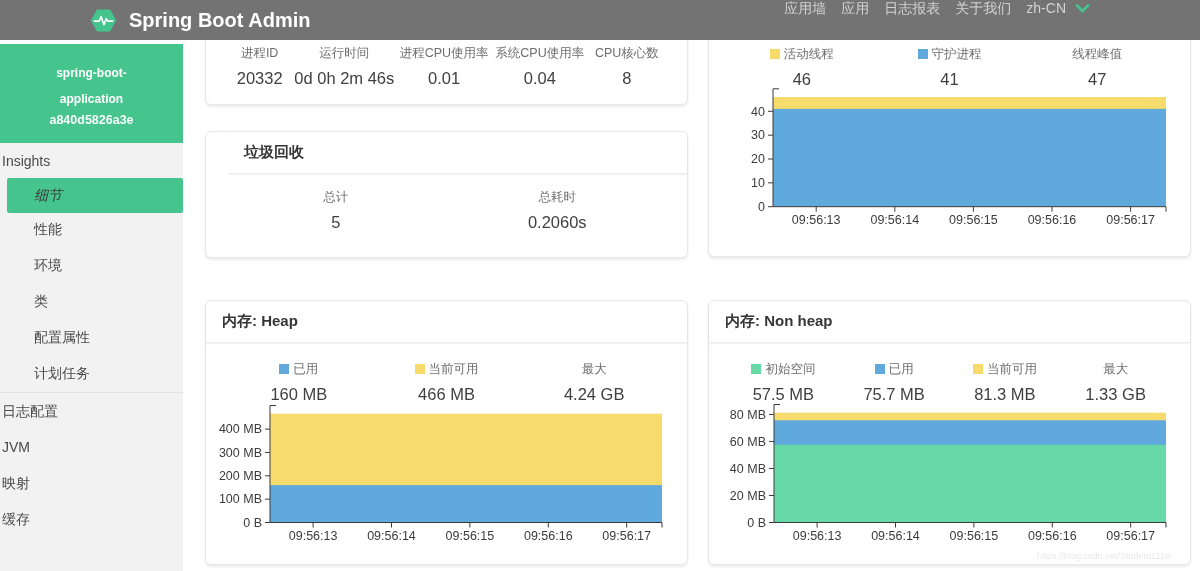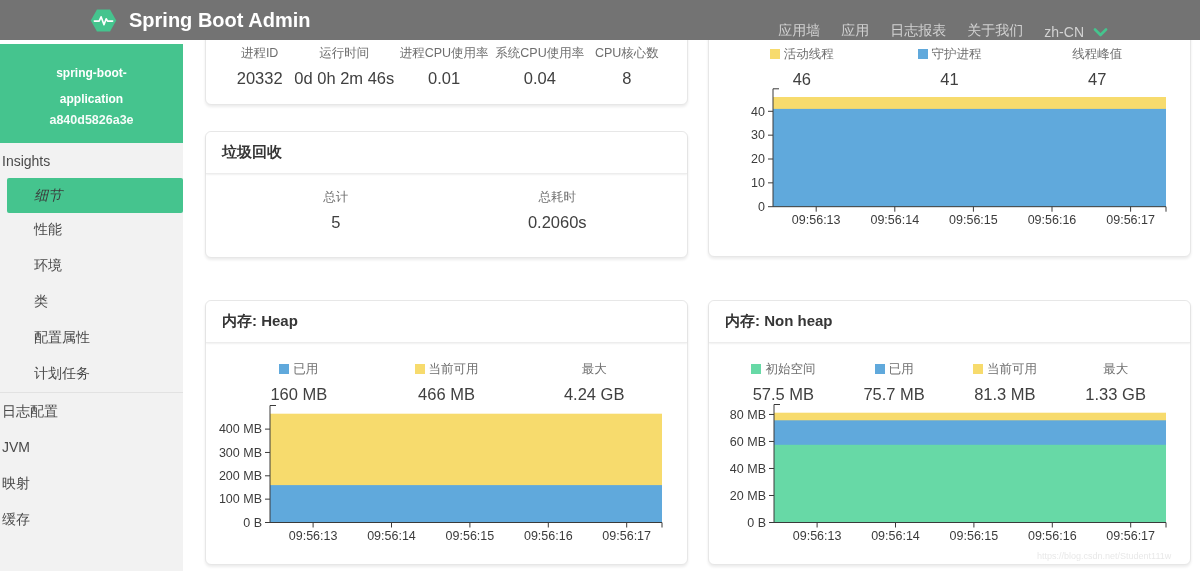--- a/index.html
+++ b/index.html
@@ -5,40 +5,40 @@
 * { margin:0; padding:0; box-sizing:border-box; }
 html,body { width:1200px; height:571px; }
 body { font-family:"Liberation Sans", sans-serif; background:#ffffff; overflow:hidden; }
 #stage { position:relative; width:1200px; height:571px; overflow:hidden; background:#fff; }
 
 
 .navbar { position:absolute; left:0; top:0; width:1200px; height:40px; background:#737373; z-index:30; }
 .brand { position:absolute; left:90px; top:0; height:40px; display:flex; align-items:center; }
 .brand-logo { width:27px; height:27px; display:block; }
 .brand-title { color:#fff; font-size:20px; font-weight:bold; margin-left:12px; white-space:nowrap; }
-.nav-menu { position:absolute; right:92px; top:0; height:40px; display:flex; align-items:flex-end; gap:21px; }
+.nav-menu { position:absolute; right:110px; top:0; height:40px; display:flex; align-items:flex-start; gap:15px; }
 .nav-item { color:#d2d2d2; font-size:14px; white-space:nowrap; cursor:pointer; }
 .nav-locale { display:flex; align-items:center; gap:9px; cursor:pointer; }
 .nav-locale .nav-item { color:#d2d2d2; }
 
 
 .sidebar { position:absolute; left:0; top:40px; width:183px; height:531px; background:#f2f2f2; z-index:20; }
 .sidebar-topgap { position:absolute; left:0; top:0; width:183px; height:4px; background:#fff; }
 .appbox { position:absolute; left:0; top:4px; width:183px; height:99px; background:#45c48e; color:#fff; text-align:center; padding-top:16px; }
 .appbox-line { font-size:12px; font-weight:bold; line-height:26px; }
 .appbox-hash { font-size:12.5px; margin-top:1px; opacity:.95;font-weight:bold; }
 .menu-item { position:absolute; font-size:14px; color:#4a4a4a; white-space:nowrap; cursor:pointer; }
 .menu-sel { position:absolute; left:7px; top:138px; width:176px; height:35px; background:#45c48e; border-radius:2px; }
 .sidebar-divider { position:absolute; left:0; top:352px; width:183px; height:1px; background:#e2e2e2; }
 
 
 .card { position:absolute; background:#fff; border:1px solid #e7e7e7; border-radius:6px; box-shadow:0 2px 3px rgba(10,10,10,.08); z-index:5; }
 .card-head { height:42px; display:flex; align-items:center; padding:0 16px; font-weight:bold; font-size:15px; color:#363636; border-bottom:1px solid #ededed; box-shadow:0 1px 2px rgba(10,10,10,.06); border-radius:6px 6px 0 0; background:#fff; }
 #card-process { left:205px; top:6px; width:483px; height:99px; }
-#card-gc      { left:205px; top:131px; width:483px; height:127px; }
+#card-gc      { left:205px; top:131px; width:483px; height:127px;padding-left:22px; }
 #card-threads { left:708px; top:-64px; width:483px; height:321px; }
 #card-heap    { left:205px; top:300px; width:483px; height:265px; }
 #card-nonheap { left:708px; top:300px; width:483px; height:265px; }
 
 .metrics { position:absolute; display:flex; z-index:6; }
 .metric { flex:1; text-align:center; }
 .m-label { font-size:12.5px; color:#6e6e6e; line-height:15px; white-space:nowrap; }
 .m-value { font-size:16.5px; color:#404040; margin-top:7px; line-height:20px; white-space:nowrap; }
 .sq { display:inline-block; width:10px; height:10px; margin-right:4px; vertical-align:-1px; }
 

